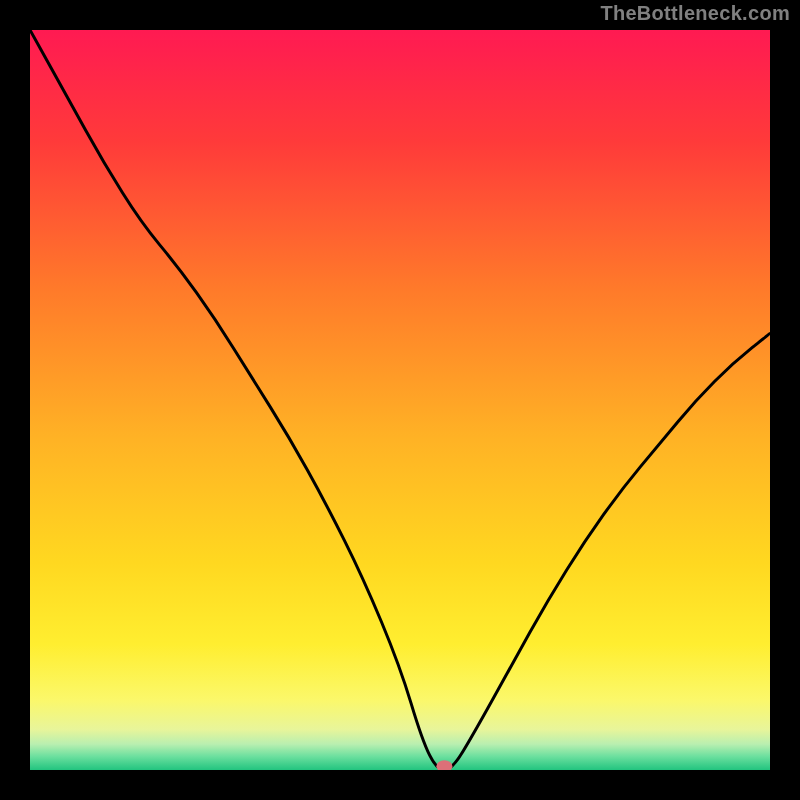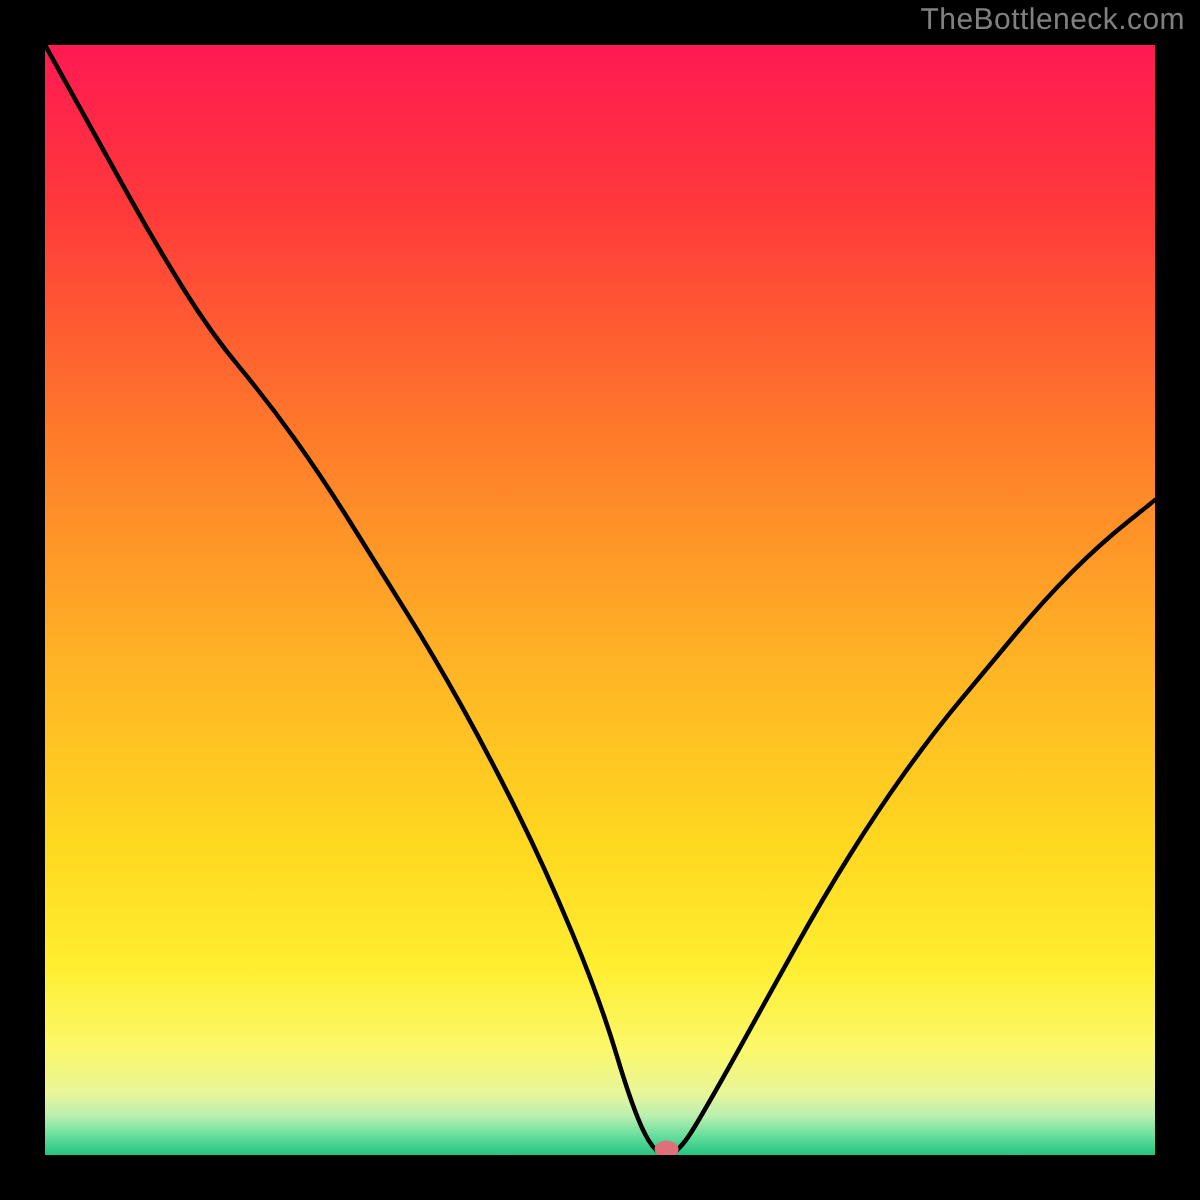--- a/index.html
+++ b/index.html
@@ -15,21 +15,21 @@
     position: relative;
     width: 800px;
     height: 800px;
     background: #000;
   }
   .watermark {
     position: absolute;
     top: 2px;
     right: 10px;
     font-size: 20px;
-    font-weight: 400;
+    font-weight: 700;
     color: #808080;
     letter-spacing: 0.3px;
     z-index: 10;
   }
   .plot {
     position: absolute;
     left: 30px;
     top: 30px;
     width: 740px;
     height: 740px;

